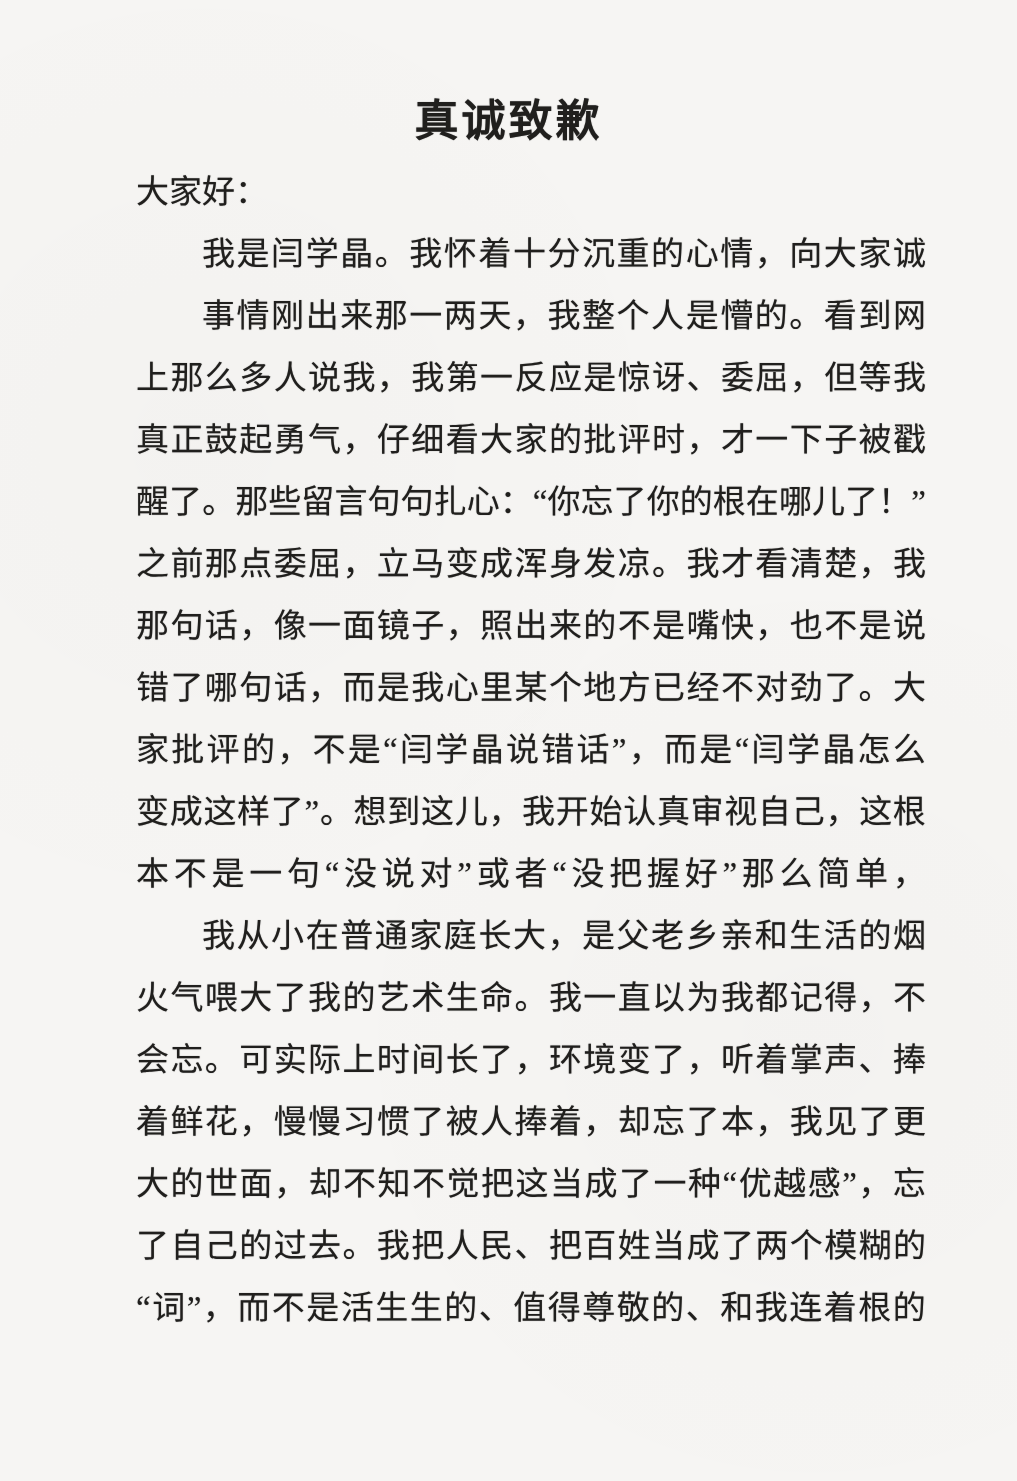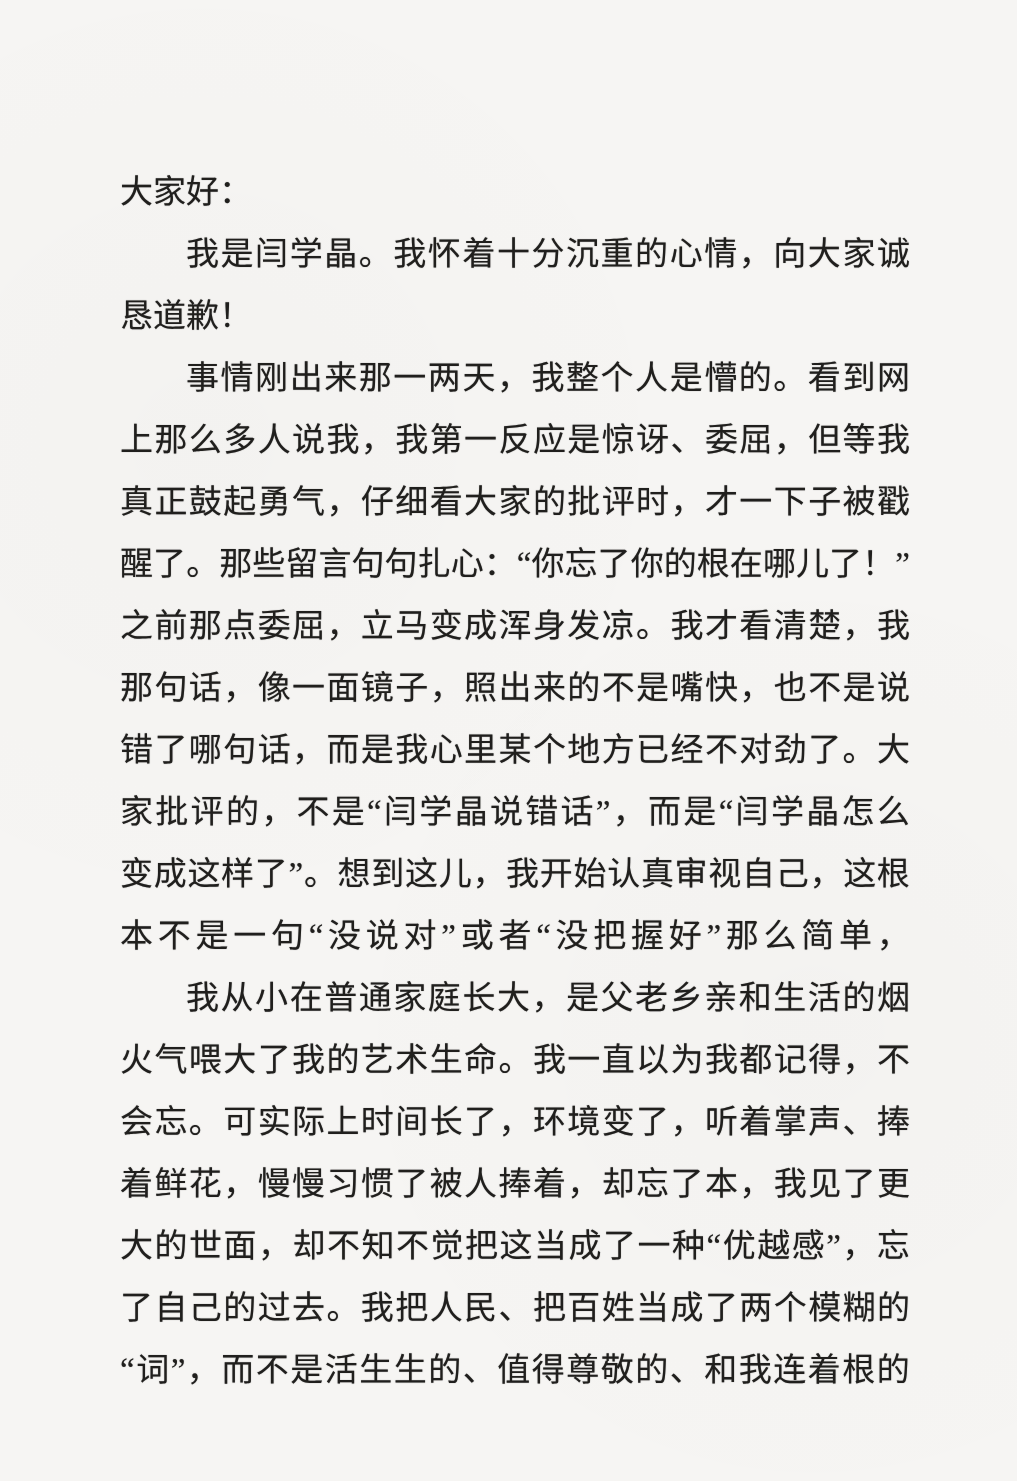--- a/index.html
+++ b/index.html
@@ -31,21 +31,21 @@
     text-align: center;
     font-size: 44px;
     line-height: 60px;
     font-weight: 700;
     letter-spacing: 3px;
     text-shadow: 0 0 1px rgba(30,30,30,0.55);
   }
   .doc-body {
     position: absolute;
     top: 161px;
-    left: 120px;
+    left: 136px;
     width: 790px;
   }
   .line {
     height: 62px;
     line-height: 62px;
     font-size: 33px;
     white-space: nowrap;
     text-shadow: 0 0 1px rgba(30,30,30,0.5);
   }
   .line.justify {
@@ -57,20 +57,21 @@
     padding-left: 66px;
   }
   .line span {
     display: inline-block;
   }
 </style>
 </head>
 <body>
 
 <div class="page">
+  <h1 class="doc-title">真诚致歉</h1>
   <div class="doc-body" id="doc-body">
       <div class="line">大家好：</div>
       <div class="line justify indent">
         <span>我</span>
         <span>是</span>
         <span>闫</span>
         <span>学</span>
         <span>晶</span>
         <span>。</span>
         <span>我</span>
@@ -82,21 +83,20 @@
         <span>重</span>
         <span>的</span>
         <span>心</span>
         <span>情</span>
         <span>，</span>
         <span>向</span>
         <span>大</span>
         <span>家</span>
         <span>诚</span>
       </div>
-      <div class="line">恳道歉！</div>
       <div class="line justify indent">
         <span>事</span>
         <span>情</span>
         <span>刚</span>
         <span>出</span>
         <span>来</span>
         <span>那</span>
         <span>一</span>
         <span>两</span>
         <span>天</span>

